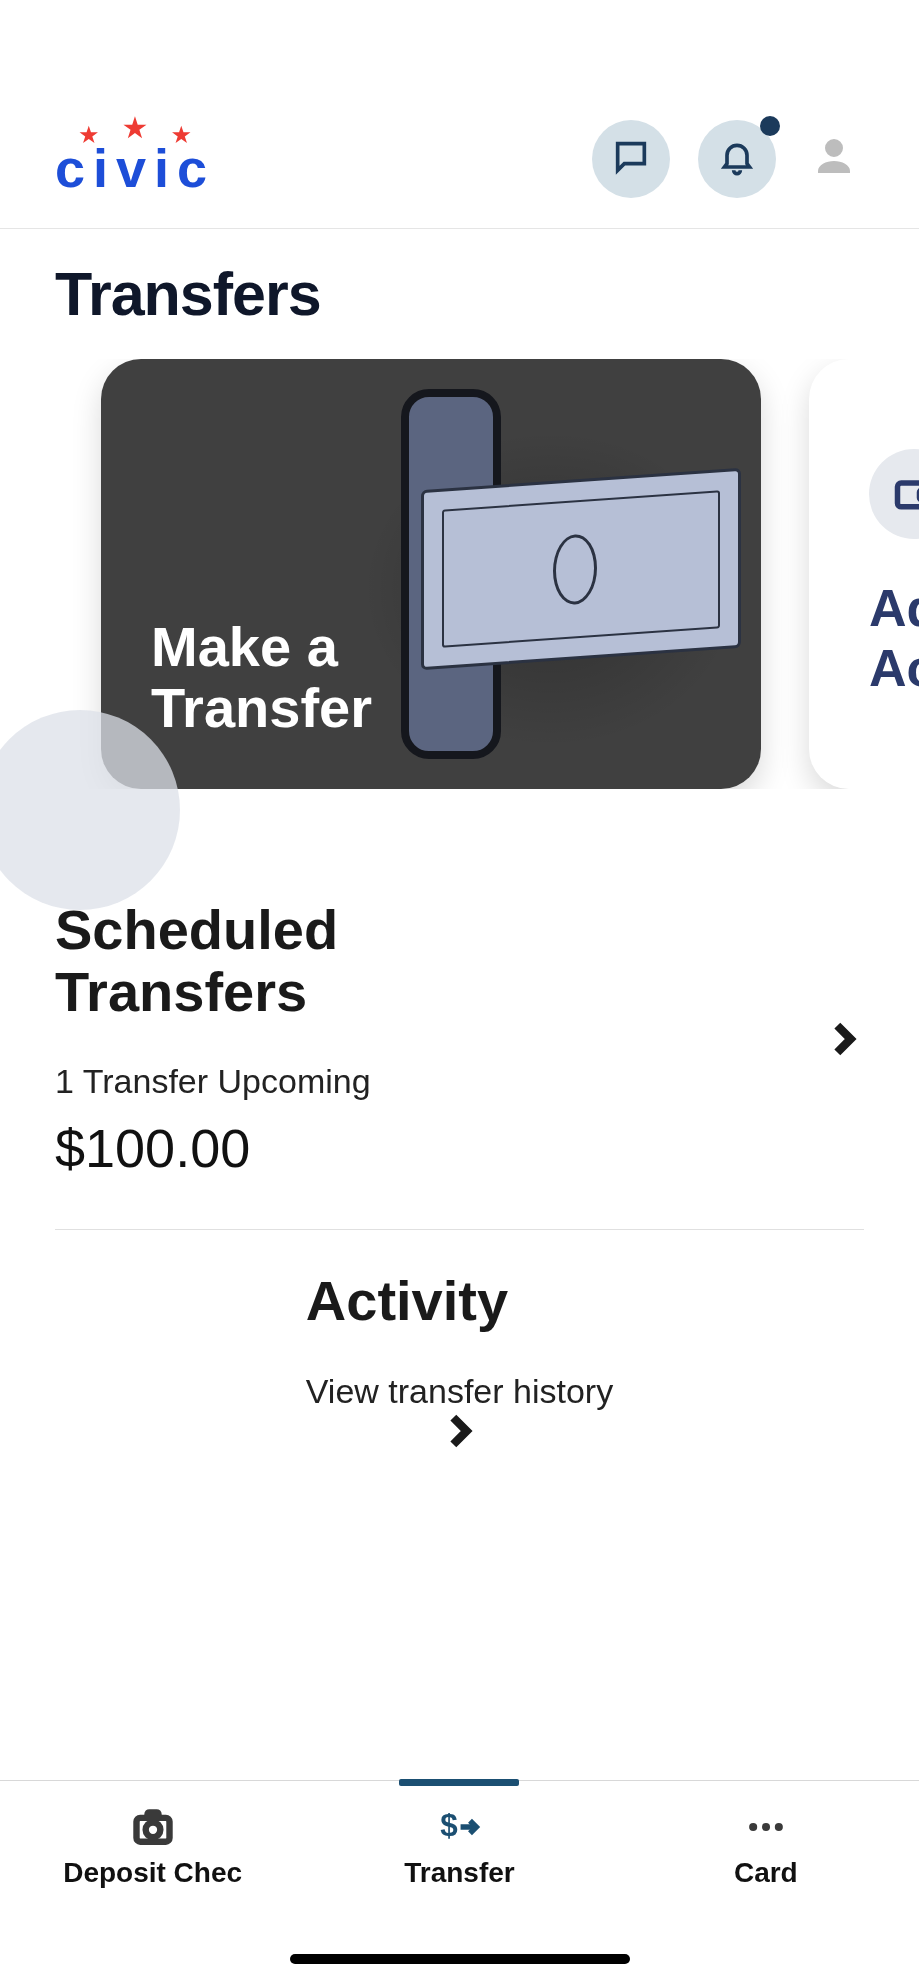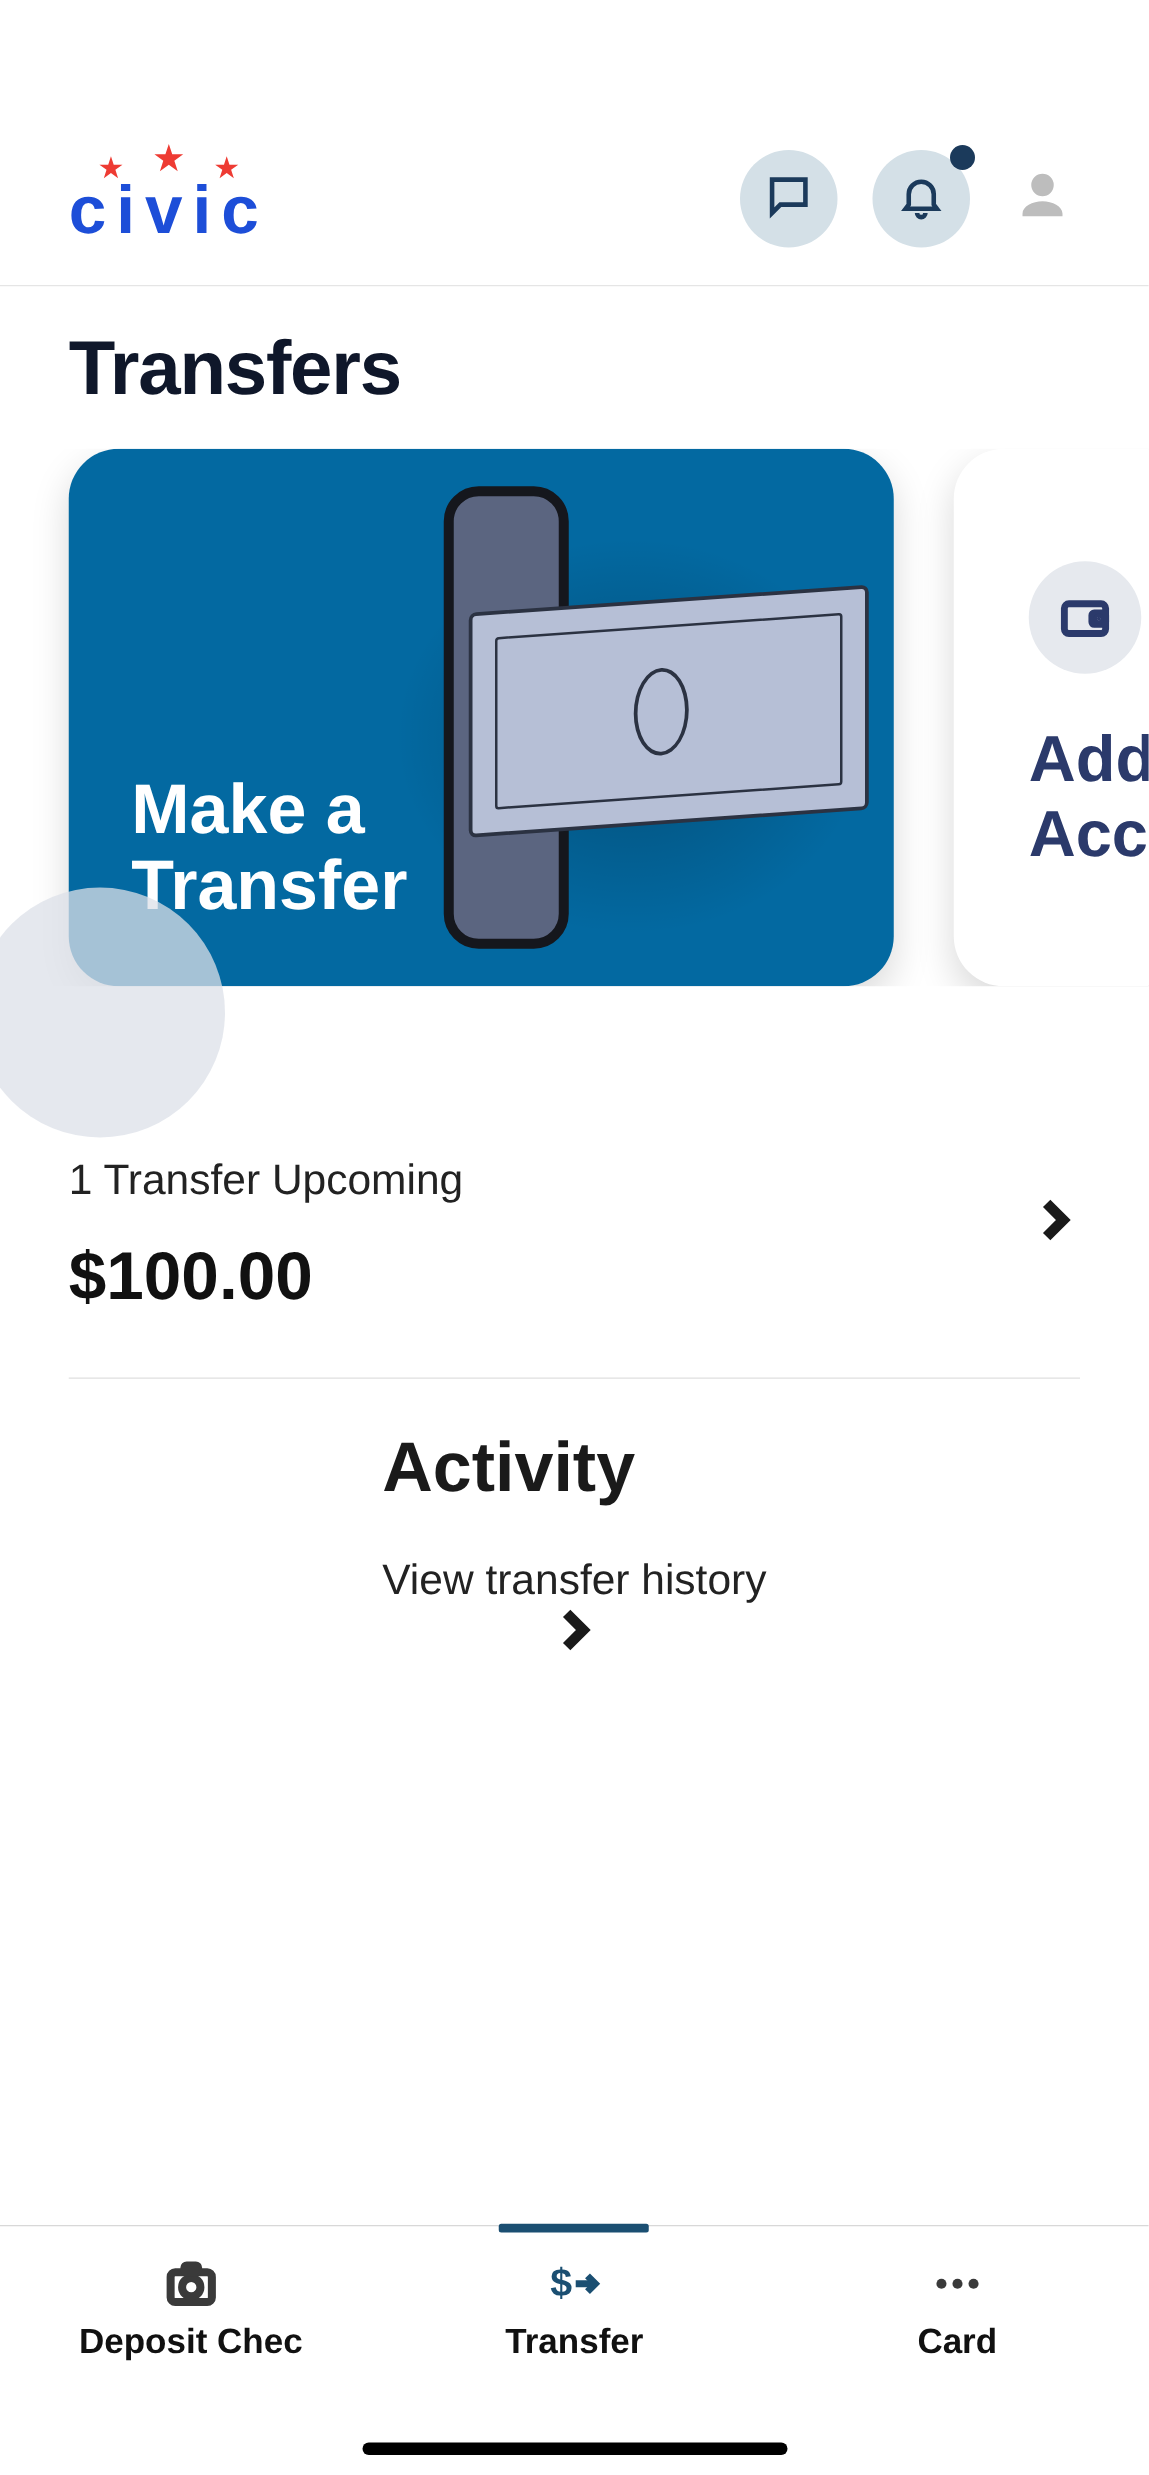--- a/index.html
+++ b/index.html
@@ -88,21 +88,22 @@
   }
   .card {
     flex: 0 0 660px;
     height: 430px;
     border-radius: 40px;
     position: relative;
     overflow: hidden;
     box-shadow: 0 12px 30px rgba(0,0,0,0.15);
   }
   .card.primary {
-    background: #0369a1;
+    background: #404040;
+    margin-left: 46px;
   }
   .card.primary .card-title {
     position: absolute;
     left: 50px;
     bottom: 50px;
     color: #fff;
     font-size: 56px;
     font-weight: 700;
     line-height: 1.1;
     white-space: pre-line;
@@ -218,23 +219,23 @@
     line-height: 1.1;
     max-width: 420px;
   }
   .row-sub {
     font-size: 34px;
     color: #222;
     margin-top: 26px;
   }
   .row-amount {
     font-size: 54px;
-    font-weight: 700;
+    font-weight: 400;
     color: #111;
-    margin-top: 12px;
+    margin-top: 2px;
   }
   .chev { width: 40px; height: 40px; }
   .chev svg { width: 100%; height: 100%; stroke: #1a1a1a; stroke-width: 5; fill: none; }
 
   
   .tabbar {
     position: absolute;
     bottom: 0; left: 0; right: 0;
     height: 200px;
     border-top: 1px solid #d8d8d8;
@@ -352,20 +353,21 @@
     <div class="card-title2">Add
 Account</div>
   </div>
 </div>
 
 <div class="floating-circle"></div>
 
 <div class="rows">
   <div class="row">
     <div class="row-left">
+      <div class="row-title">Scheduled Transfers</div>
       <div class="row-sub">1 Transfer Upcoming</div>
       <div class="row-amount">$100.00</div>
     </div>
     <div class="chev">
       <svg viewBox="0 0 24 24">
           <polyline points="8 4 16 12 8 20"></polyline>
         </svg>
     </div>
   </div>
 

